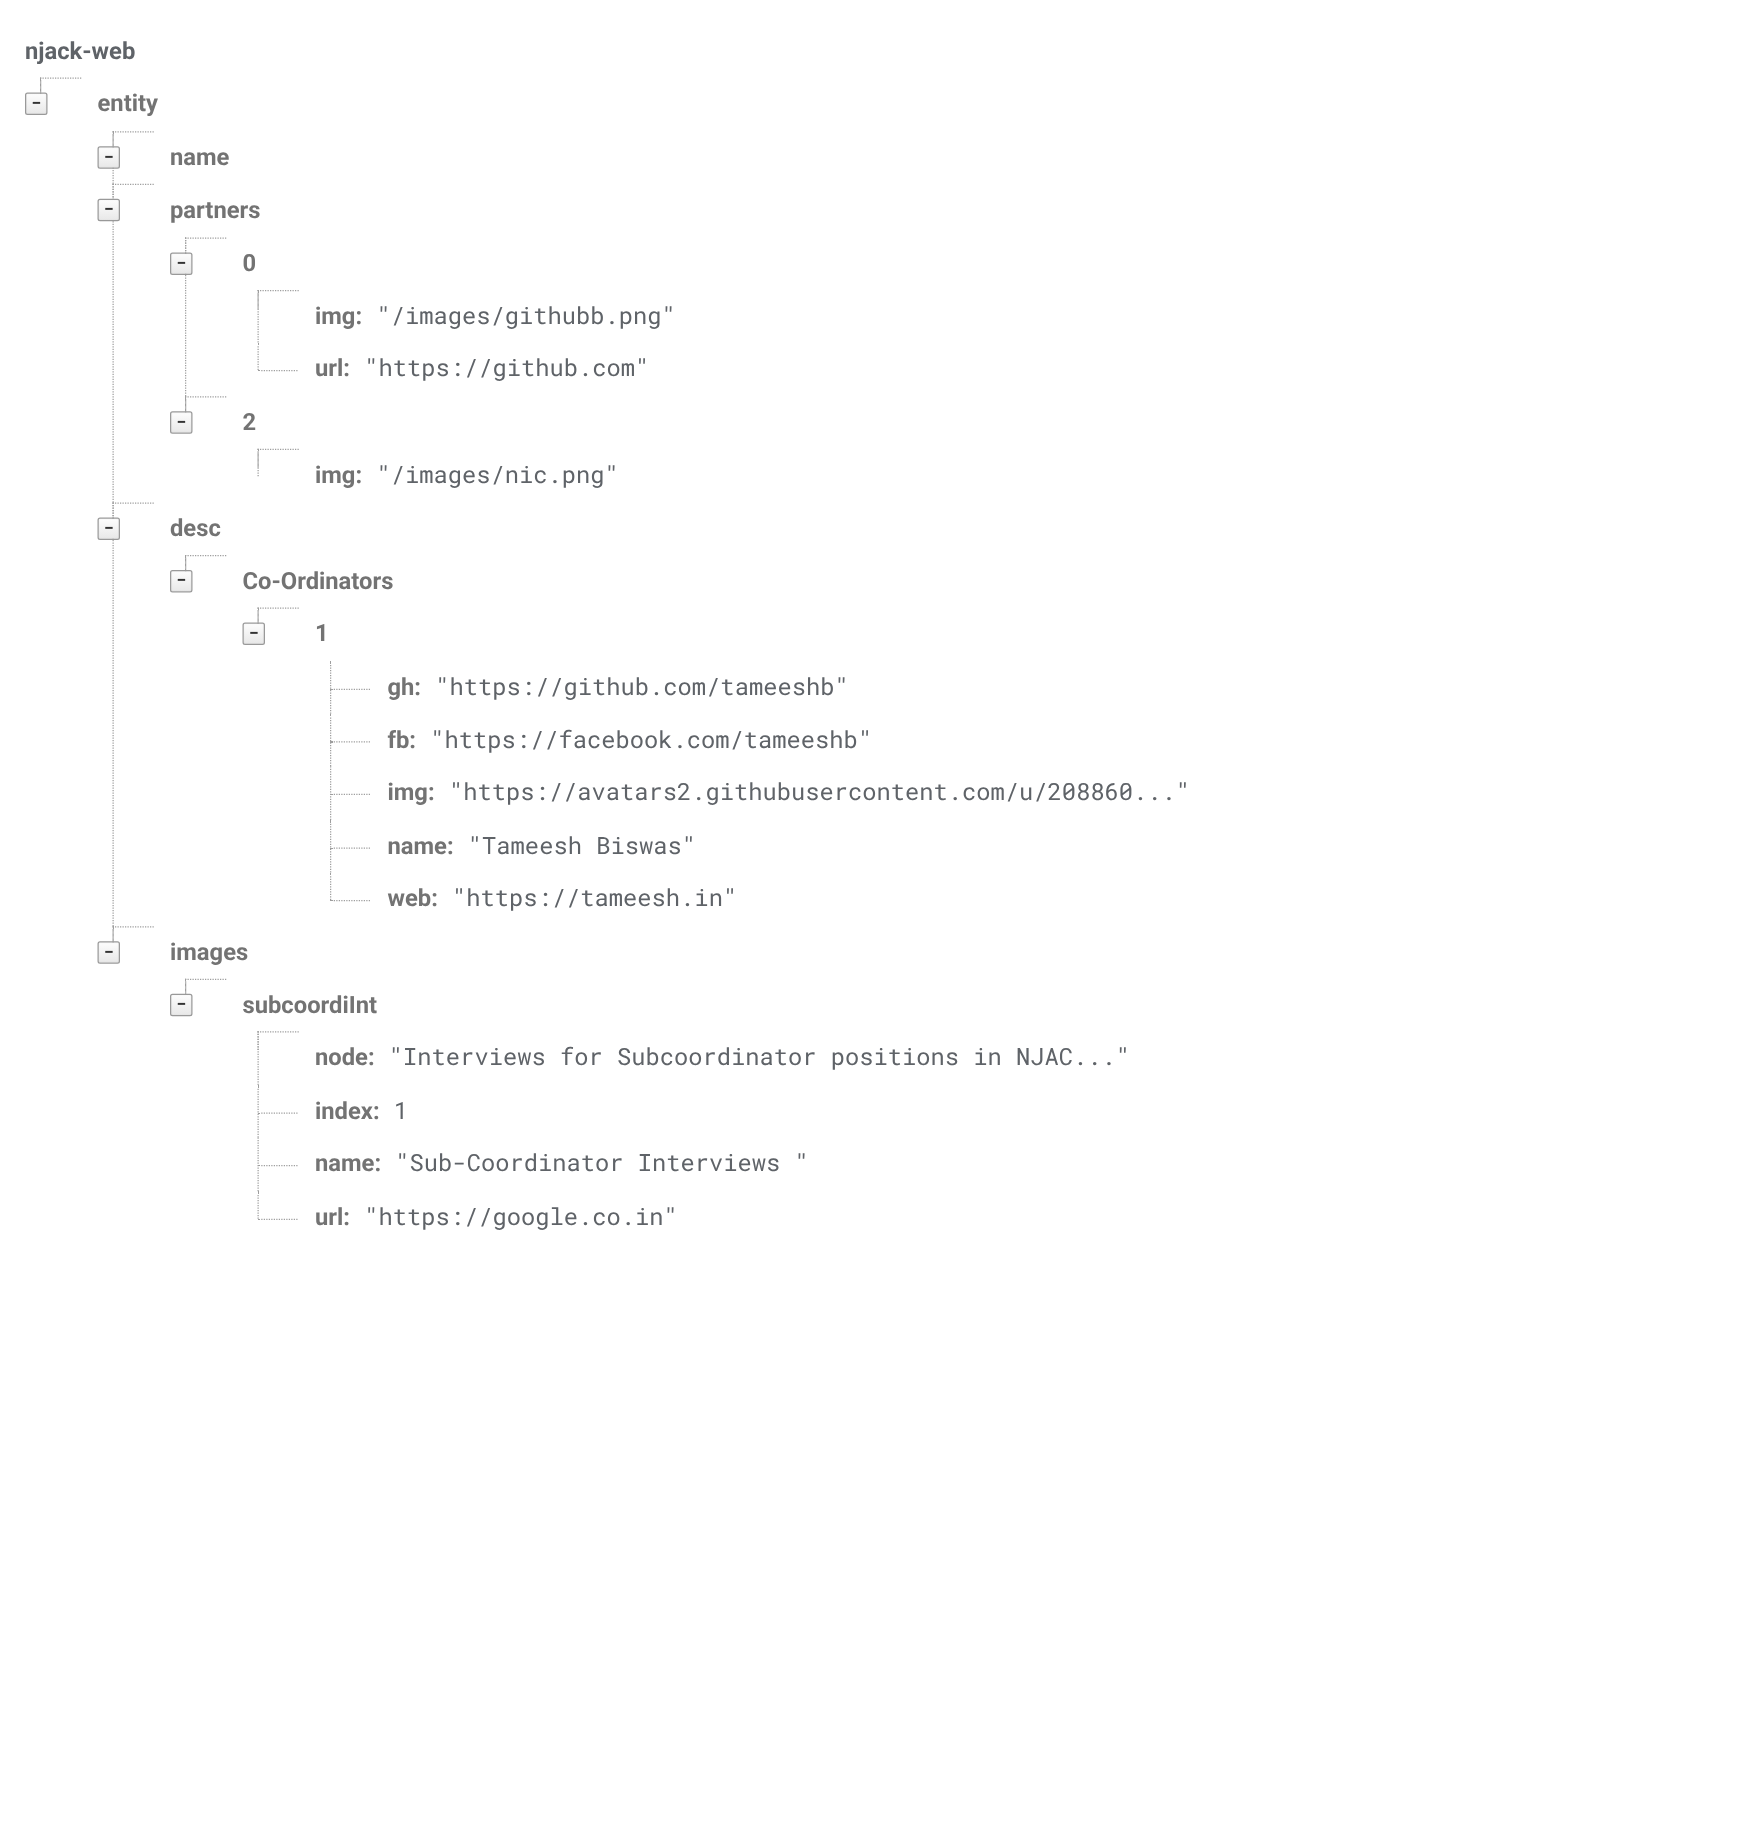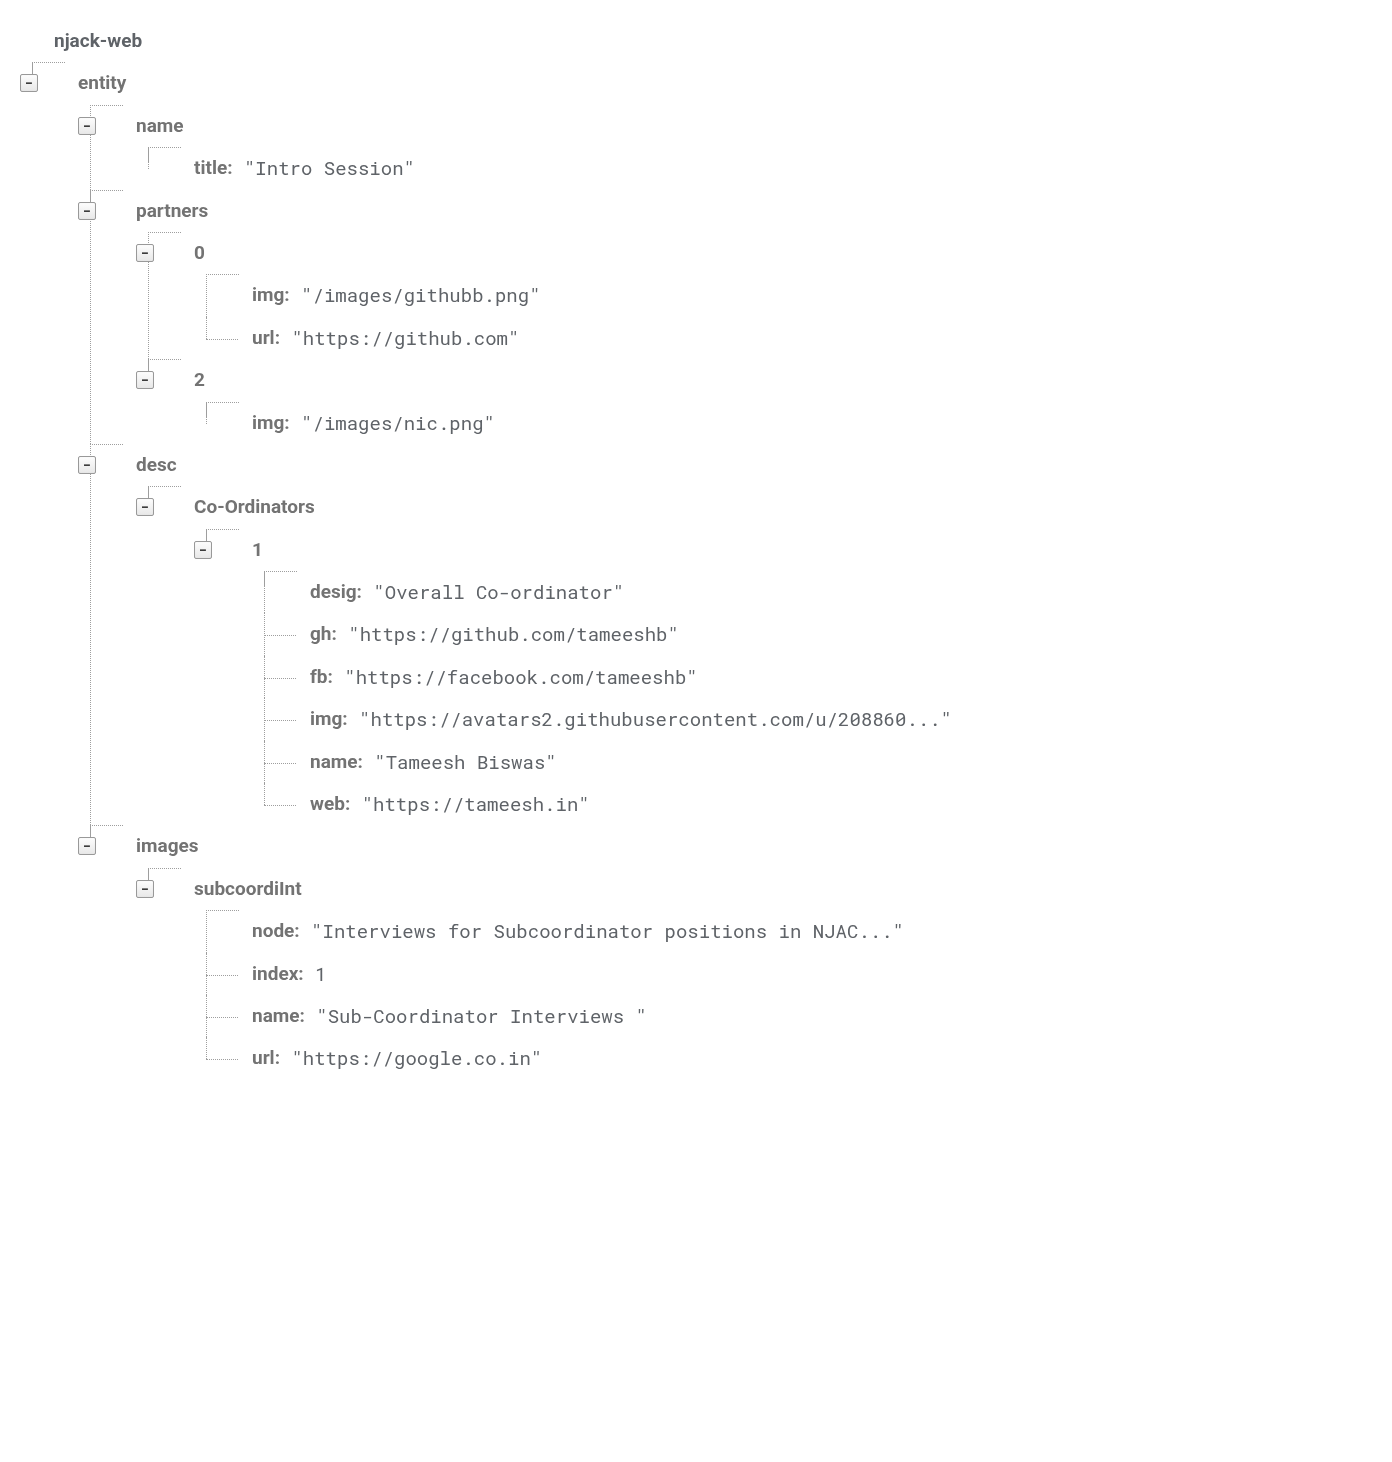--- a/index.html
+++ b/index.html
@@ -12,21 +12,20 @@
     background: #fff;
     width: 1392px;
   }
   .tree {
     line-height: 1.6;
   }
   .root-label {
     font-weight: 700;
     color: #5f6368;
     padding: 6px 0;
-    margin-left: 34px;
   }
   .node {
     position: relative;
     padding-left: 58px;
   }
   .node::before {
     content: "";
     position: absolute;
     left: 12px;
     top: 0;
@@ -110,28 +109,20 @@
 
     <div class="children">
 
       <div class="node">
         <div class="row toprow">
           <span class="toggle">
               <span class="toggle-inner">−</span>
             </span>
           <span class="key">name</span>
         </div>
-        <div class="children">
-          <div class="node last">
-            <div class="row toprow">
-              <span class="key">title:</span>
-              <span class="val"> "Intro Session"</span>
-            </div>
-          </div>
-        </div>
       </div>
 
       <div class="node">
         <div class="row toprow">
           <span class="toggle">
               <span class="toggle-inner">−</span>
             </span>
           <span class="key">partners</span>
         </div>
         <div class="children">
@@ -197,26 +188,20 @@
             <div class="children">
               <div class="node last">
                 <div class="row toprow">
                   <span class="toggle">
                       <span class="toggle-inner">−</span>
                     </span>
                   <span class="key">1</span>
                 </div>
                 <div class="children">
                   <div class="node">
-                    <div class="row toprow">
-                      <span class="key">desig:</span>
-                      <span class="val"> "Overall Co-ordinator"</span>
-                    </div>
-                  </div>
-                  <div class="node">
                     <div class="row">
                       <span class="key">gh:</span>
                       <span class="val"> "https://github.com/tameeshb"</span>
                     </div>
                   </div>
                   <div class="node">
                     <div class="row">
                       <span class="key">fb:</span>
                       <span class="val"> "https://facebook.com/tameeshb"</span>
                     </div>

